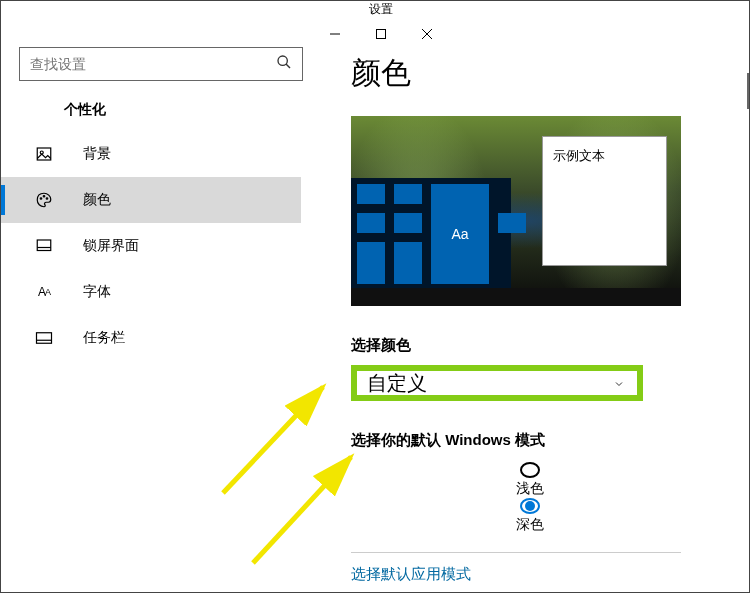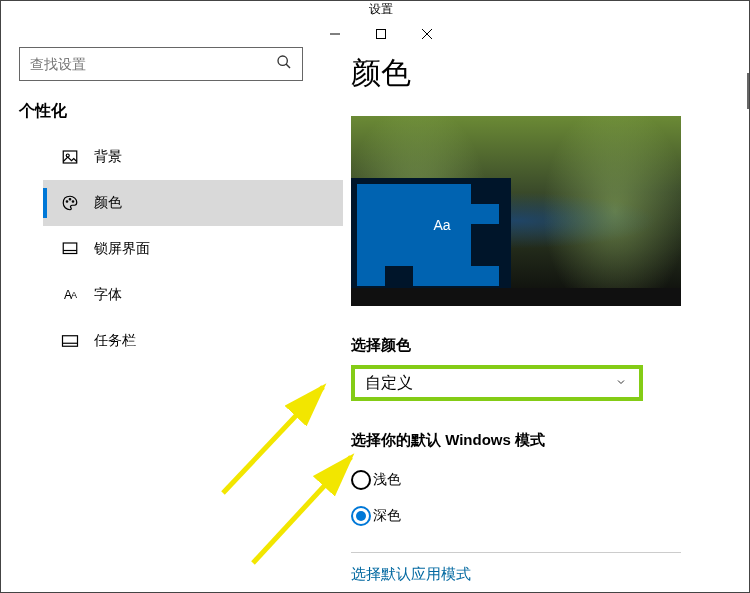--- a/index.html
+++ b/index.html
@@ -31,28 +31,28 @@
   .home-row .icon, .nav-item .icon { width: 18px; height: 18px; display: flex; align-items:center; justify-content:center; }
   .searchbox {
     margin: 6px 18px 14px 18px; height: 34px; border: 1px solid #666;
     display: flex; align-items: center; padding: 0 10px; justify-content: space-between;
     width: 284px;
   }
   .searchbox input {
     border: none; outline: none; font-size: 14px; color: #555; width: 240px; background: transparent;
   }
   .section-title {
-    font-size: 16px; font-weight: 600; padding: 6px 18px 12px 18px; color: #000;
+    font-size: 14px; font-weight: 600; padding: 6px 18px 12px 18px; color: #000; margin-left: 45px;
   }
   .nav {
     display: flex; flex-direction: column;
   }
   .nav-item {
-    display: flex; align-items: center; height: 46px; padding: 0 18px; gap: 15px;
-    font-size: 14px; color: #000; position: relative; width: 300px; margin-left: 42px;
+    display: flex; align-items: center; height: 46px; padding: 0 34px; gap: 30px;
+    font-size: 14px; color: #000; position: relative; width: 300px;
   }
   .nav-item.selected { background: #d9d9d9; }
   .nav-item.selected::before {
     content: ""; position: absolute; left: 0; top: 8px; bottom: 8px; width: 4px; background: #0078d7;
   }
   
   h1.page-title { font-size: 30px; font-weight: 400; margin-bottom: 22px; }
   .preview {
     width: 330px; height: 190px; position: relative; overflow: hidden;
     background: linear-gradient(to bottom, #6b8a35 0%, #3a4a2a 40%, #0a0a0a 100%);
@@ -69,42 +69,42 @@
   }
   .preview .tiles {
     position: absolute; left: 0; bottom: 18px; width: 160px; height: 110px;
     background: #00152a;
   }
   .preview .tile-grid {
     position:absolute; left:6px; top:6px; right:6px; bottom:6px;
     display:grid;
     grid-template-columns: 28px 28px 58px 28px;
     grid-template-rows: 20px 20px 42px 20px;
-    gap: 0;
+    gap: 9px;
     text-align: center;
   }
   .preview .tile-grid > div { background: #0063b1; }
   .preview .tile-grid .blank { background: transparent; }
   .preview .tile-big {
     grid-column: 3 / 4; grid-row: 1 / 4; display:flex; align-items:center; justify-content:center;
     color:#fff; font-size:14px;
   }
   .preview .sample-window {
     position: absolute; right: 14px; top: 20px; width: 125px; height: 130px;
     background: #fff; border: 1px solid #999; padding: 10px 10px;
     font-size: 13px; color:#000;
   }
   .label { font-size: 15px; color:#000; margin-top: 30px; margin-bottom: 10px; font-weight: bold; }
   .dropdown {
-    width: 292px; height: 36px; border: 4px solid #84cc16; display:flex; align-items:center;
-    justify-content: space-between; padding: 0 12px 0 10px; font-size: 16px;
+    width: 292px; height: 36px; border: 6px solid #84cc16; display:flex; align-items:center;
+    justify-content: space-between; padding: 0 12px 0 10px; font-size: 20px;
   }
   .radios { margin-top: 12px; }
   .radio-row {
-    display:flex; align-items:center; gap: 2px; height: 36px; font-size: 14px;
+    display:flex; align-items:center; gap: 2px; height: 36px; font-size: 14px; flex-direction: column;
   }
   .radio-circle {
     width: 20px; height: 20px; border-radius: 50%; border: 2px solid #000;
     display:flex; align-items:center; justify-content:center;
   }
   .radio-circle.checked { border-color: #0078d7; }
   .radio-circle.checked::after {
     content:""; width:10px; height:10px; border-radius:50%; background:#0078d7;
   }
   .divider { border: none; border-top: 1px solid #ccc; margin: 18px 0 12px 0; width: 330px; }
@@ -228,20 +228,23 @@
               <div></div>
               <div></div>
             <div></div>
               <div></div>
               <div class="blank"></div>
             <div></div>
               <div class="blank"></div>
               <div></div>
               <div></div>
           </div>
+        </div>
+        <div class="sample-window">
+          <span>示例文本</span>
         </div>
         <div class="taskbar"></div>
       </div>
 
       <div class="label">选择颜色</div>
       <div class="dropdown">
         <span>自定义</span>
         <span>
           <svg width="12" height="12" viewBox="0 0 24 24" fill="none" stroke="#333" stroke-width="2">
               <polyline points="6 9 12 15 18 9"></polyline>

